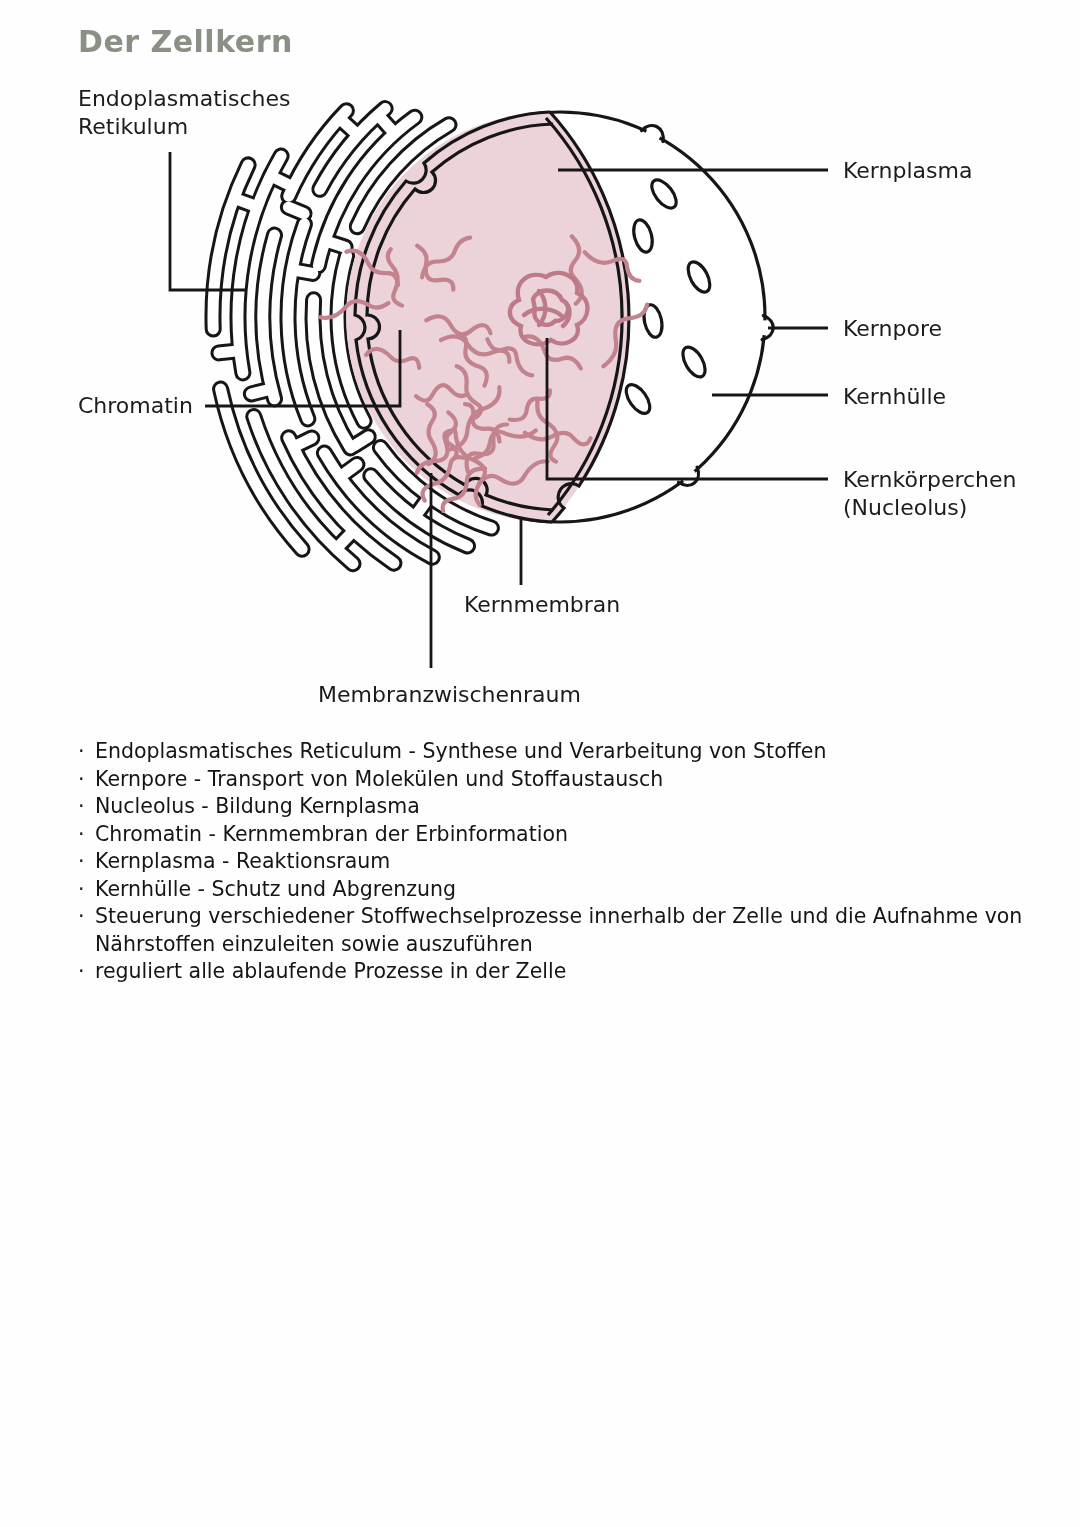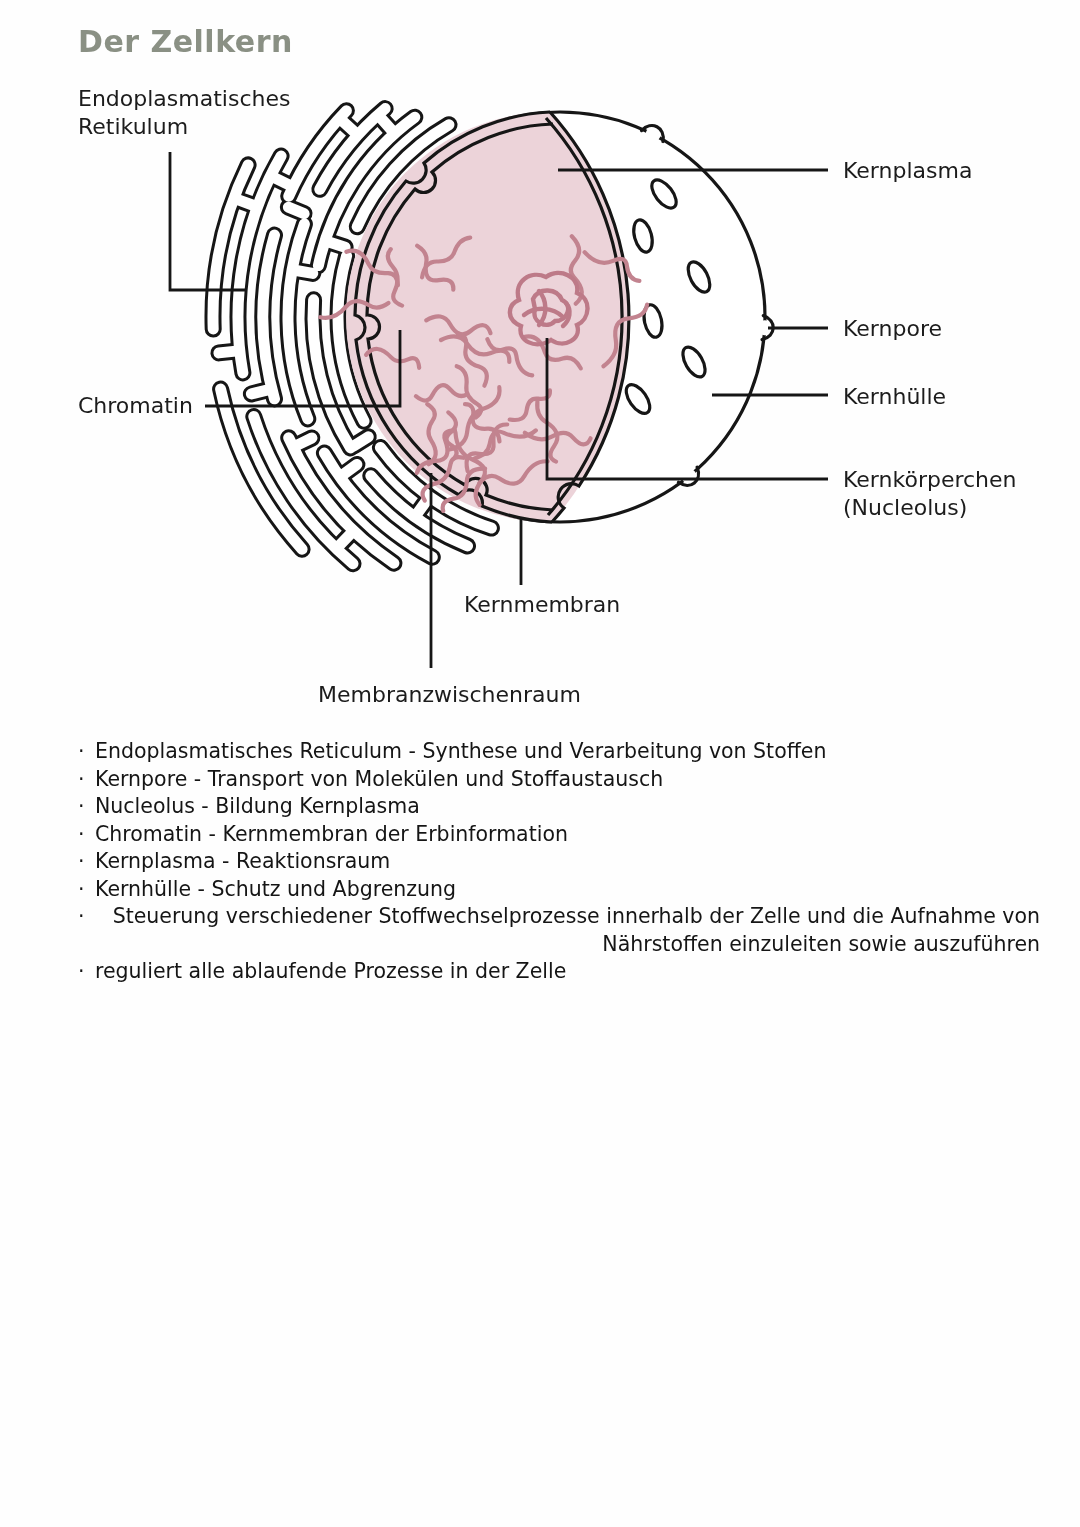--- a/index.html
+++ b/index.html
@@ -10,21 +10,21 @@
   svg.diagram{position:absolute;left:0;top:0;}
   svg.diagram text{font-family:"DejaVu Sans",sans-serif;font-size:22px;fill:#1c1c1c;}
   .membrane{fill:none;stroke:#161616;stroke-width:3.2;}
   .leader{fill:none;stroke:#161616;stroke-width:2.8;}
   .nucleolus{fill:none;stroke:#bd7a88;stroke-width:4.4;stroke-linecap:round;}
   .notes{position:absolute;left:78px;top:738px;width:965px;}
   .notes h2{font-size:24.5px;font-weight:bold;margin:0 0 13px 0;letter-spacing:-.2px;color:#111;}
   .notes .sec2{margin-top:24px;}
   .bullet{display:flex;font-size:20.5px;line-height:27.5px;color:#151515;}
   .bullet::before{content:"·";width:17px;flex:none;}
-  .bullet span{max-width:945px;text-align:right;}
+  .bullet span{max-width:945px;}
 </style>
 </head>
 <body>
 
 <div class="page">
 
   <div class="page-title">Der Zellkern</div>
 
   <svg class="diagram" width="1080" height="730" viewBox="0 0 1080 730">
 

